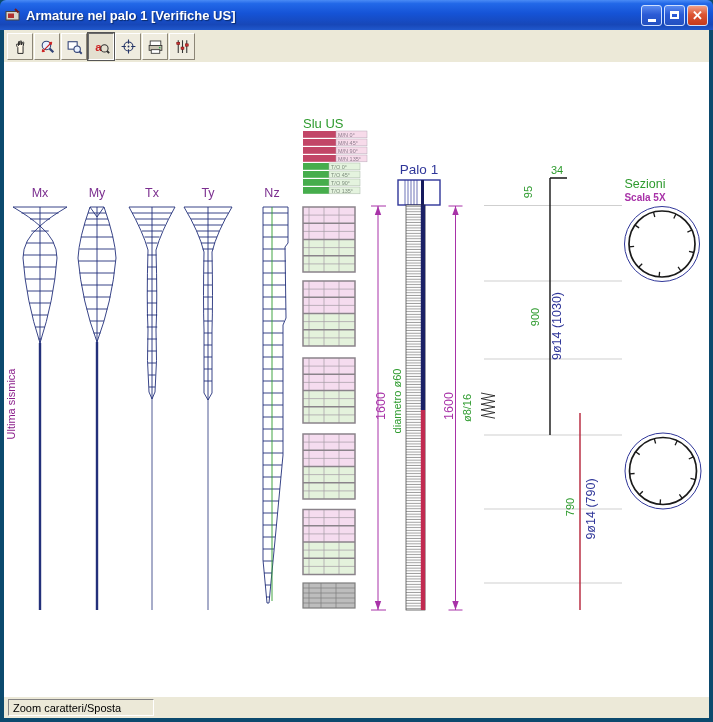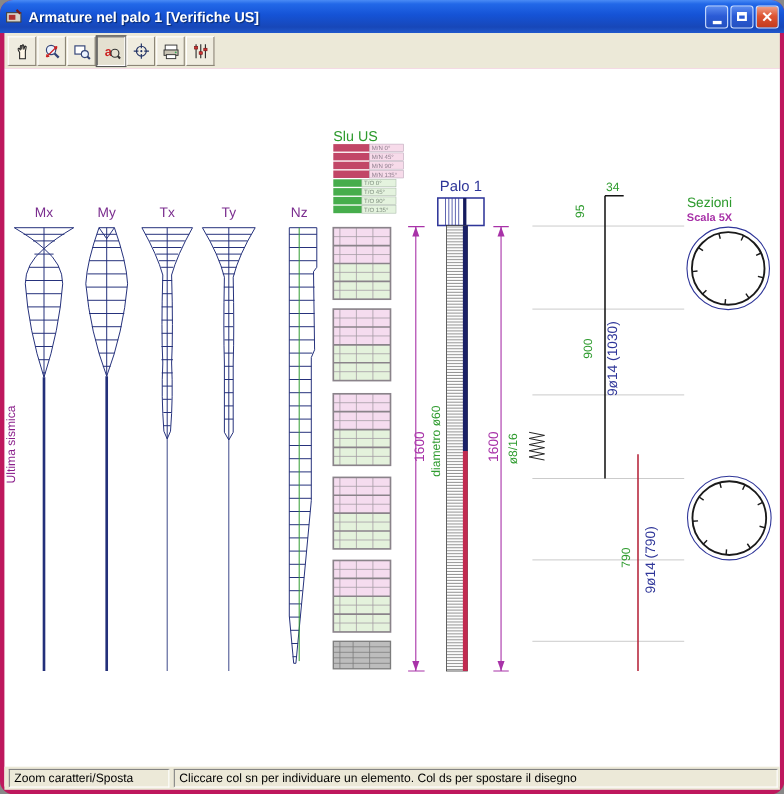--- a/index.html
+++ b/index.html
@@ -1,17 +1,17 @@
 <!DOCTYPE html>
 <html><head>
 <meta charset="utf-8">
 <style>
   html,body{margin:0;padding:0;background:#888;}
   *{box-sizing:border-box;}
-  .window{position:relative;width:713px;height:722px;background:#be185d;font-family:"Liberation Sans",sans-serif;overflow:hidden;border-radius:12px;}
+  .window{position:relative;width:713px;height:722px;background:#0c4a6e;font-family:"Liberation Sans",sans-serif;overflow:hidden;}
   .titlebar{position:absolute;left:0;top:0;width:713px;height:30px;
     background:linear-gradient(180deg,#4A8BF5 0%,#2268E8 12%,#1553D6 45%,#1747B8 82%,#2058CC 100%);
     border-radius:6px 6px 0 0;display:flex;align-items:center;padding:0 5px;}
   .title-text{color:#fff;font-weight:bold;font-size:13px;text-shadow:1px 1px 1px #0A2A6A;margin-left:5px;flex:1;white-space:nowrap;}
   .tb-ctl{width:21px;height:21px;margin-left:2px;border-radius:3px;border:1px solid #CFE0FF;
     background:linear-gradient(180deg,#5A8BF0,#2B5BD6 45%,#2350C0);display:flex;align-items:center;justify-content:center;}
   .tb-ctl.close{background:linear-gradient(180deg,#F0A088,#DD5533 45%,#C43A1E);}
   .glyph-min{width:8px;height:3px;background:#fff;margin-top:10px;}
   .glyph-max{width:9px;height:8px;border:2px solid #fff;border-top-width:3px;}
   .glyph-x{color:#fff;font-weight:bold;font-size:13px;line-height:13px;}
@@ -272,18 +272,15 @@
         </g>
       </g>
 
     </svg>
   </div>
 
   <div class="statusbar">
     <div class="status-panel status-left">
       <span>Zoom caratteri/Sposta</span>
     </div>
-    <div class="status-panel status-right">
-      <span>Cliccare col sn per individuare un elemento. Col ds per spostare il disegno</span>
-    </div>
   </div>
 
 </div>
 
 </body></html>

